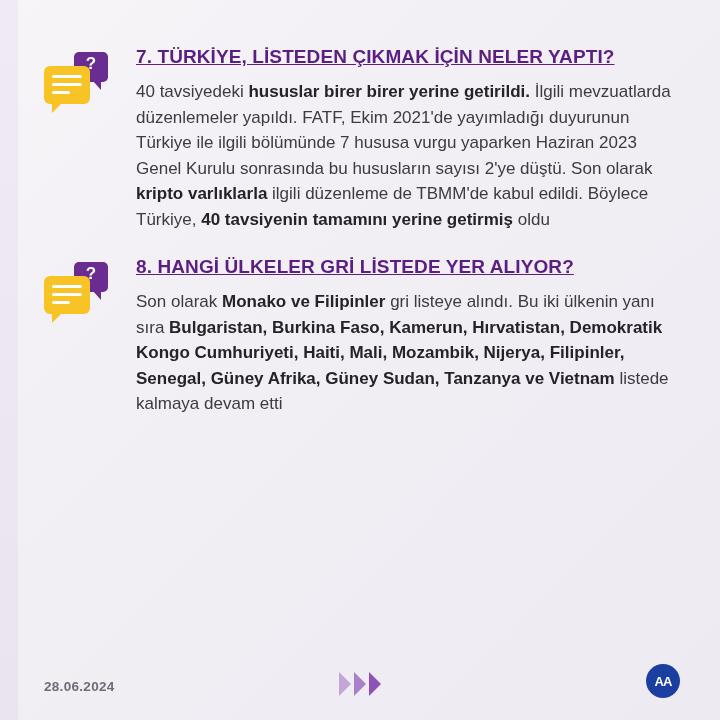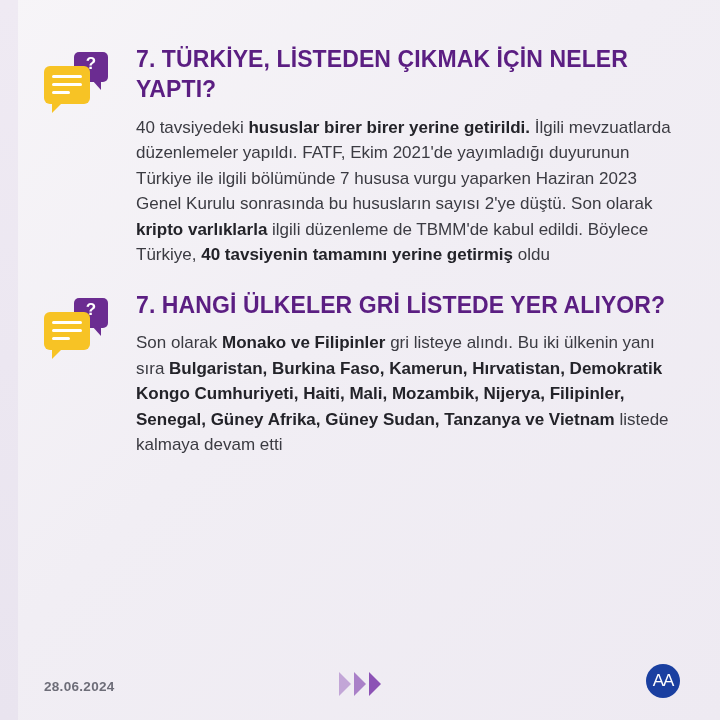--- a/index.html
+++ b/index.html
@@ -102,24 +102,25 @@
   .bubble-yellow .l1 { top: 9px;  width: 30px; }
   .bubble-yellow .l2 { top: 17px; width: 30px; }
   .bubble-yellow .l3 { top: 25px; width: 18px; }
 
   .qa-text {
     margin-left: 92px;
   }
   h2.question {
     margin: 0 0 10px 0;
     color: #5b1e82;
-    font-size: 23px;
+    font-size: 19px;
     line-height: 1.32;
     font-weight: bold;
     letter-spacing: 0.1px;
+    text-decoration: underline;
   }
   p.answer {
     margin: 0;
     color: #3b3b42;
     font-size: 17px;
     line-height: 1.50;
     font-weight: normal;
   }
   p.answer b {
     color: #232329;
@@ -161,22 +162,22 @@
   .arrows span.a3 { opacity: 1; }
   .logo {
     position: absolute;
     right: 40px;
     bottom: 22px;
     width: 34px;
     height: 34px;
     border-radius: 50%;
     background: #1a3fa0;
     color: #fff;
-    font-size: 17px;
-    font-weight: normal;
+    font-size: 13px;
+    font-weight: bold;
     letter-spacing: -1px;
     display: flex;
     align-items: center;
     justify-content: center;
     font-family: "Liberation Sans", sans-serif;
   }
 </style>
 </head>
 <body>
 
@@ -207,21 +208,21 @@
         <div class="bubble-purple">
           <div class="qmark">?</div>
         </div>
         <div class="bubble-yellow">
           <span class="line l1"></span>
           <span class="line l2"></span>
           <span class="line l3"></span>
         </div>
       </div>
       <div class="qa-text">
-        <h2 class="question">7. HANGİ ÜLKELER GRİ LİSTEDE YER ALIYOR?</h2>
+        <h2 class="question">8. HANGİ ÜLKELER GRİ LİSTEDE YER ALIYOR?</h2>
         <p class="answer"><span>Son olarak </span><b>Monako ve Filipinler</b><span> gri listeye alındı. Bu iki ülkenin yanı sıra </span><b>Bulgaristan, Burkina Faso, Kamerun, Hırvatistan, Demokratik Kongo Cumhuriyeti, Haiti, Mali, Mozambik, Nijerya, Filipinler, Senegal, Güney Afrika, Güney Sudan, Tanzanya ve Vietnam</b><span> listede kalmaya devam etti</span></p>
       </div>
     </div>
 
   </div>
 
   <div class="footer">
     <div class="date">28.06.2024</div>
     <div class="arrows">
       <span class="a1"></span>

